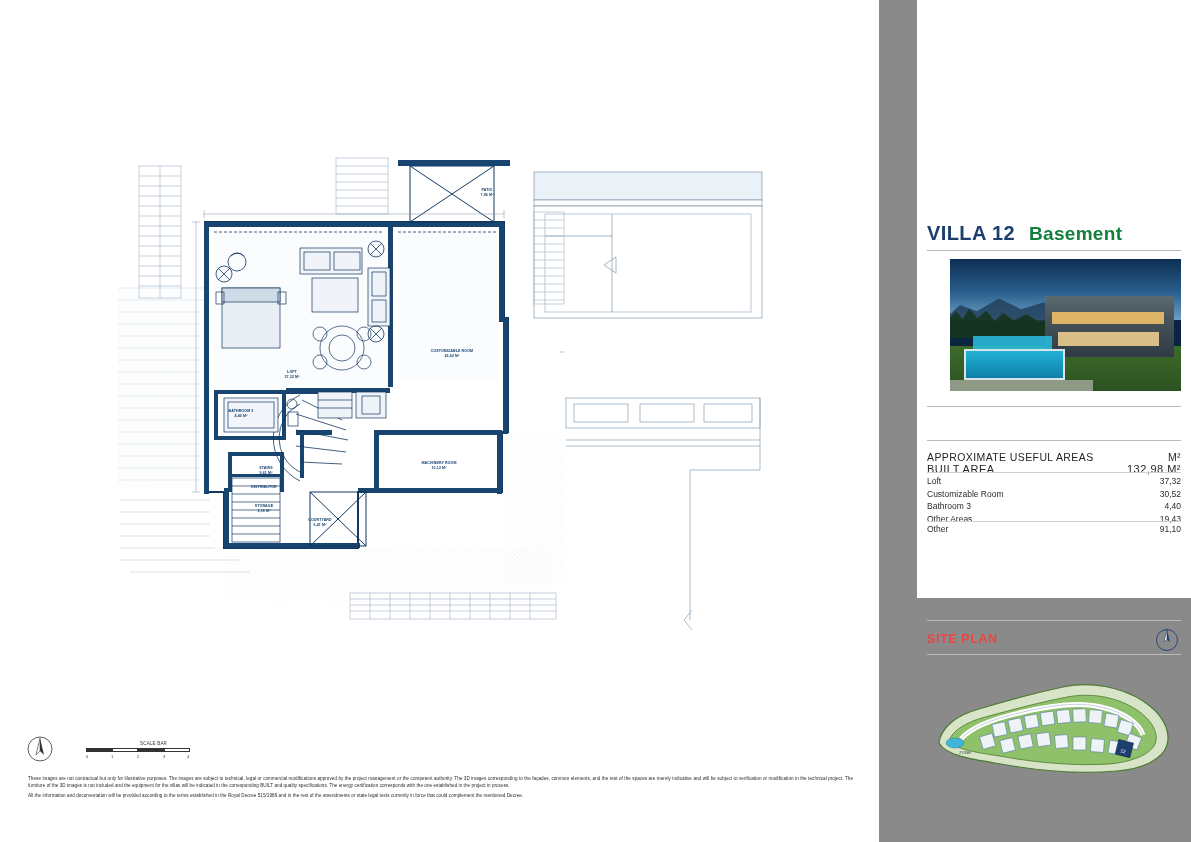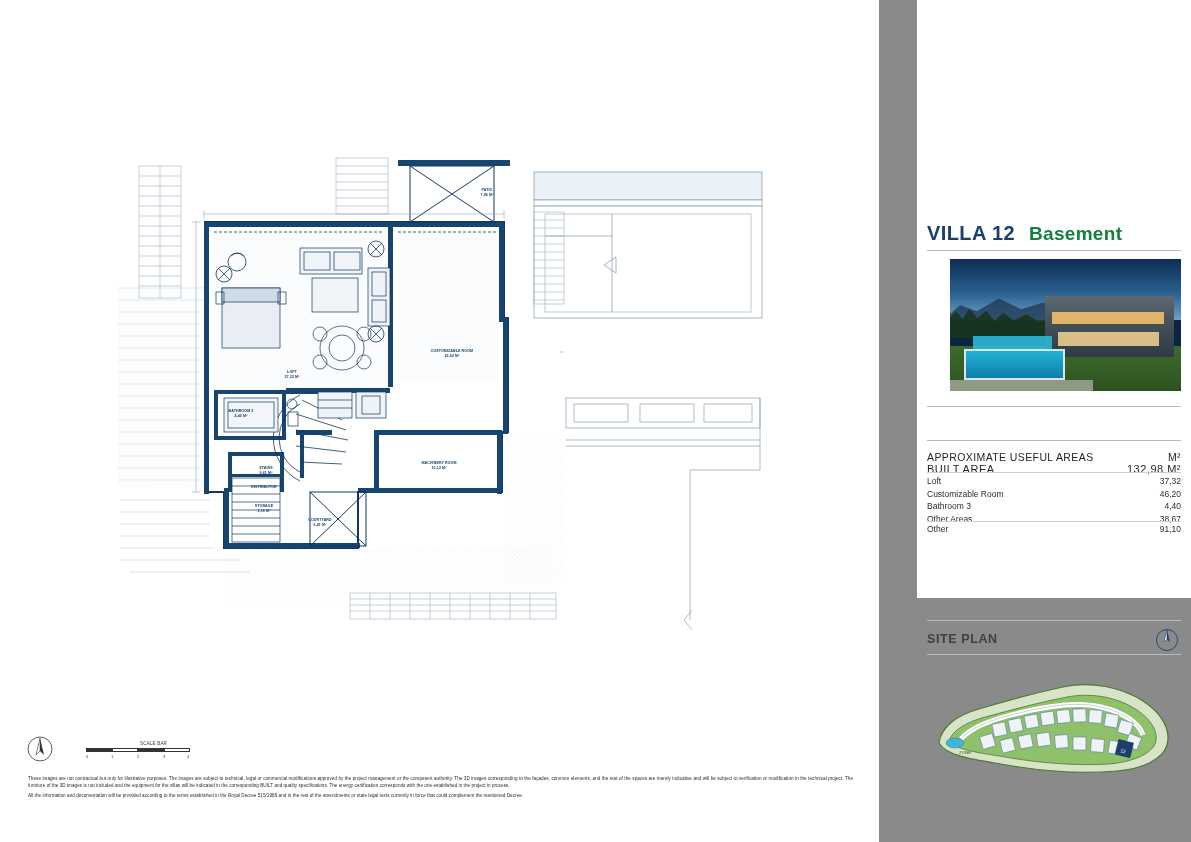--- a/index.html
+++ b/index.html
@@ -154,21 +154,21 @@
     display: flex; justify-content: space-between;
     font-size: 8.5px; color: #2b2b2b;
   }
 
   
   .sp-rule-top {
     position: absolute; left: 10px; top: 620px; width: 254px; height: 1px; background: #b9b9b9;
   }
   .sp-title {
     position: absolute; left: 10px; top: 632px;
-    font-size: 12.5px; font-weight: bold; color: #404040; letter-spacing: .6px;
+    font-size: 12.5px; font-weight: bold; color: #ef4444; letter-spacing: .6px;
   }
   .sp-rule-bot {
     position: absolute; left: 10px; top: 654px; width: 254px; height: 1px; background: #b9b9b9;
   }
   .compass-sp {
     position: absolute; right: 12px; top: 628px;
     width: 24px; height: 24px;
   }
 
   .siteplan {
@@ -540,29 +540,29 @@
     </div>
     <div class="aua-rule"></div>
 
     <div class="aua-table">
       <div class="row">
         <span>Loft</span>
         <span>37,32</span>
       </div>
       <div class="row">
         <span>Customizable Room</span>
-        <span>46,20</span>
+        <span>30,52</span>
       </div>
       <div class="row">
         <span>Bathroom 3</span>
         <span>4,40</span>
       </div>
       <div class="row">
         <span>Other Areas</span>
-        <span>38,67</span>
+        <span>19,43</span>
       </div>
     </div>
 
     <div class="aua-total">
       <div class="line"></div>
       <div class="row">
         <span>Other</span>
         <span>91,10</span>
       </div>
     </div>

